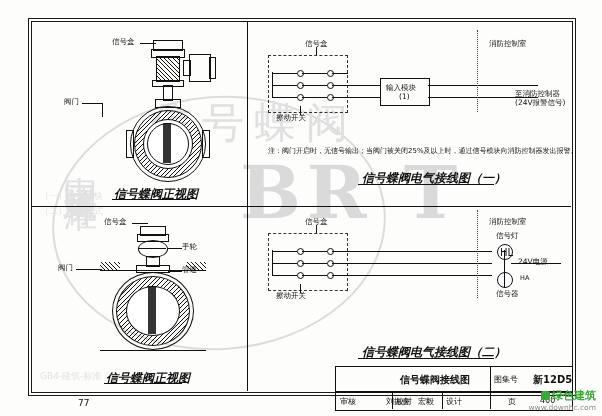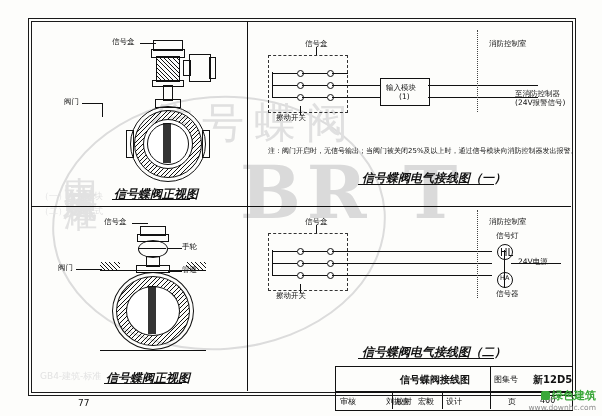--- a/index.html
+++ b/index.html
@@ -183,21 +183,21 @@
   <div class="ln hl" style="left:332px;top:262.5px;width:160px;"></div>
   <div class="ln hl" style="left:332px;top:274.5px;width:160px;"></div>
 
   <div class="dotv" style="left:477px;top:210px;height:88px;"></div>
   <div class="lbl" style="left:489px;top:218px;">消防控制室</div>
 
   <div class="circ" style="left:497px;top:244px;width:14px;height:14px;"></div>
   <div class="lbl" style="left:500px;top:247px;font-size:10px;">HL</div>
   <div class="lbl" style="left:496px;top:232px;">信号灯</div>
   <div class="circ" style="left:497px;top:272px;width:14px;height:14px;"></div>
-  <div class="lbl" style="left:500px;top:275px;font-size:6.5px;">HA</div>
+  <div class="lbl" style="left:500px;top:275px;font-size:6.5px;padding-left:20px;">HA</div>
   <div class="lbl" style="left:496px;top:290px;">信号器</div>
   <div class="ln vl" style="left:504px;top:250px;height:38px;"></div>
   <div class="lbl" style="left:518px;top:258px;">24V电源</div>
   <div class="ln hl" style="left:511px;top:262.5px;width:50px;"></div>
 
   <div class="title" style="left:362px;top:344px;">信号蝶阀电气接线图（二）</div>
   <div class="underline" style="left:358px;top:358px;width:136px;"></div>
 
   <div class="tb" style="left:335px;top:366px;width:236px;height:25px;"></div>
   <div class="tbt-b" style="left:400px;top:373px;">信号蝶阀接线图</div>

